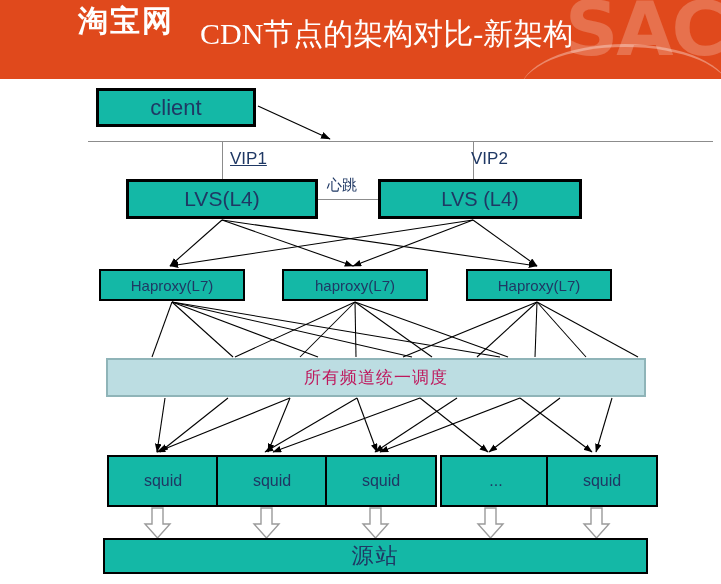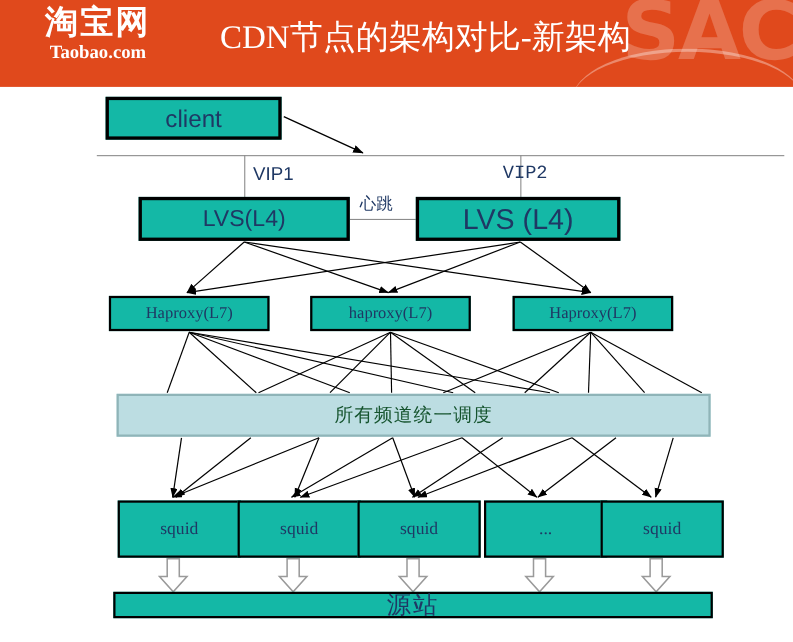--- a/index.html
+++ b/index.html
@@ -22,23 +22,23 @@
   #header {
     position: absolute;
     left: 0; top: 0;
     width: 721px;
     height: 79px;
     background: #e0491c;
     overflow: hidden;
   }
   #logo-block {
     position: absolute;
-    left: 14px; top: 4px;
+    left: 24px; top: 4px;
     width: 150px;
-    text-align: center;
+    text-align: right;
     color: #ffffff;
   }
   #logo-cn {
     font-size: 30px;
     font-weight: bold;
     letter-spacing: 2px;
     line-height: 34px;
     font-family: "DejaVu Sans", sans-serif;
   }
   #logo-en {
@@ -96,71 +96,71 @@
     box-sizing: border-box;
     background: #14b8a6;
     border: 3px solid #000000;
     display: flex;
     align-items: center;
     justify-content: center;
     color: #1f3864;
     font-family: "Liberation Sans", sans-serif;
     white-space: nowrap;
   }
-  .box.thin { border-width: 2px; font-family: Liberation Serif, serif; }
+  .box.thin { border-width: 2px; }
 
   #client-box   { left: 96px;  top: 88px;  width: 160px; height: 39px; font-size: 22px; }
   #lvs1-box     { left: 126px; top: 179px; width: 192px; height: 40px; font-size: 21px; }
-  #lvs2-box     { left: 378px; top: 179px; width: 186px; height: 40px; font-size: 26px; }
+  #lvs2-box     { left: 378px; top: 179px; width: 204px; height: 40px; font-size: 20px; }
 
   #hap1-box     { left: 99px;  top: 269px; width: 146px; height: 32px; font-size: 15px; }
   #hap2-box     { left: 282px; top: 269px; width: 146px; height: 32px; font-size: 15px; }
   #hap3-box     { left: 466px; top: 269px; width: 146px; height: 32px; font-size: 15px; }
 
   #sched-box {
     position: absolute;
     left: 106px; top: 358px;
     width: 540px; height: 39px;
     box-sizing: border-box;
     background: #bcdde2;
     border: 2px solid #8fb4b8;
     display: flex;
     align-items: center;
     justify-content: center;
-    color: #14532d;
+    color: #be185d;
     font-size: 17px;
     font-family: "DejaVu Sans", sans-serif;
     letter-spacing: 1px;
   }
 
   .squid-box { top: 455px; width: 112px; height: 52px; font-size: 16px; }
   #squid1 { left: 107px; }
   #squid2 { left: 216px; }
   #squid3 { left: 325px; }
   #squid4 { left: 440px; }
   #squid5 { left: 546px; }
 
   #origin-box {
     left: 103px; top: 538px;
-    width: 545px; height: 24px;
+    width: 545px; height: 36px;
     font-size: 22px;
     font-family: "DejaVu Sans", sans-serif;
     letter-spacing: 2px;
   }
 
   
   .vip-label {
     position: absolute;
     color: #1f3864;
     font-size: 17px;
     font-family: "Liberation Sans", sans-serif;
     white-space: nowrap;
   }
-  #vip1-label { left: 230px; top: 149px; }
-  #vip2-label { left: 457px; top: 149px; font-family: Liberation Mono, monospace; }
+  #vip1-label { left: 230px; top: 149px; text-decoration: underline; }
+  #vip2-label { left: 471px; top: 149px; }
 
   #heartbeat-label {
     position: absolute;
     left: 327px; top: 176px;
     color: #1f3864;
     font-size: 15px;
     font-family: Liberation Serif, serif;
     white-space: nowrap;
   }
 
@@ -193,21 +193,20 @@
 
 <div id="slide">
 
   <div id="header">
 
     <div id="wm-sacc">SACC</div>
     <div id="wm-arc"></div>
 
     <div id="logo-block">
       <div id="logo-cn">淘宝网</div>
-      <div id="logo-en">Taobao.com</div>
     </div>
 
     <div id="slide-title">CDN节点的架构对比-新架构</div>
   </div>
 
   <svg id="wires" viewBox="0 0 721 584" xmlns="http://www.w3.org/2000/svg">
     <defs>
       <marker id="ah" markerWidth="9" markerHeight="9" refX="7.5" refY="3" orient="auto" markerUnits="strokeWidth">
         <path d="M0,0 L8,3 L0,6 z" fill="#000000"></path>
       </marker>

